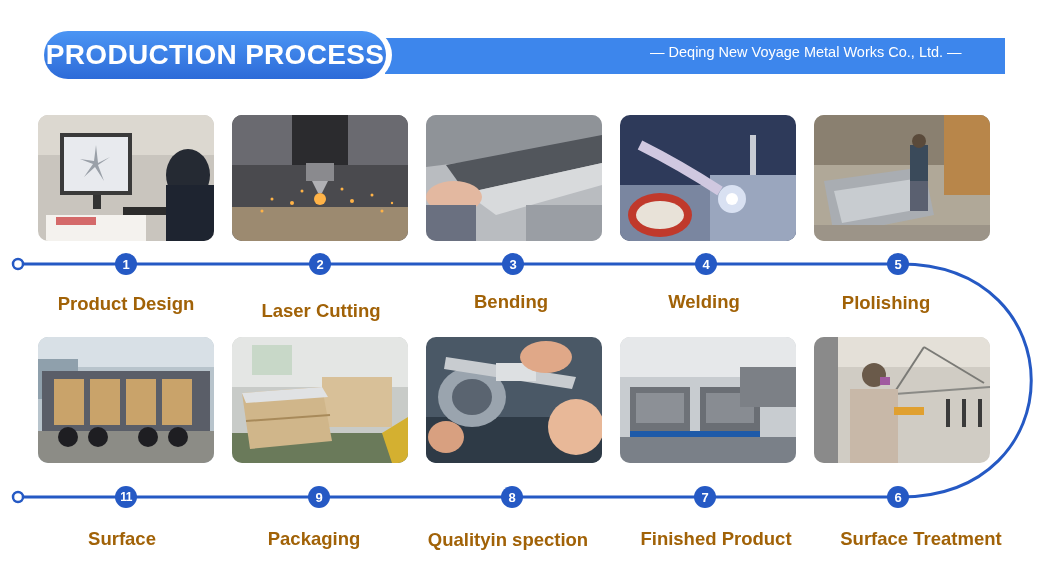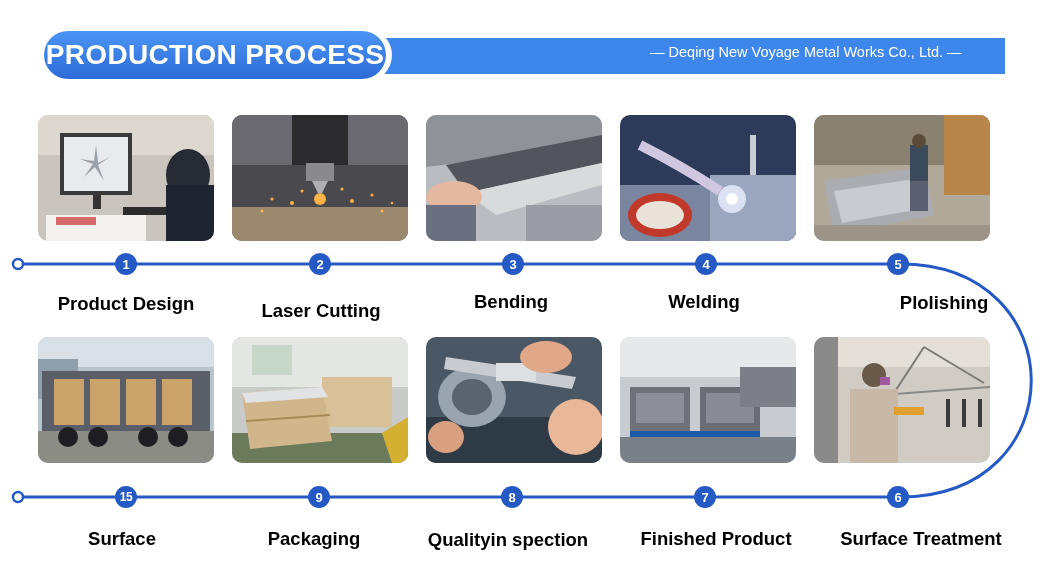--- a/index.html
+++ b/index.html
@@ -18,21 +18,21 @@
   .photo { position: absolute; width: 176px; height: 126px; border-radius: 10px; overflow: hidden; }
   .photo .ph { width: 100%; height: 100%; }
 
   .flow-svg { position: absolute; left: 0; top: 0; }
 
   .badge { position: absolute; width: 22px; height: 22px; border-radius: 50%; background: #2559c4;
     color: #fff; font-weight: bold; font-size: 13px; display: flex; align-items: center; justify-content: center;
     transform: translate(-50%, -50%); }
   .badge.wide { font-size: 12px; letter-spacing: -0.5px; }
 
-  .label { position: absolute; width: 200px; text-align: center; color: #000000; font-size: 18.5px; font-weight: bold;
+  .label { position: absolute; width: 200px; text-align: center; color: #a16207; font-size: 18.5px; font-weight: bold;
     transform: translateX(-50%); }
 </style>
 </head>
 <body>
 
 <div class="header-bar"></div>
 <div class="header-pill-border"></div>
 <div class="header-pill">PRODUCTION PROCESS</div>
 <div class="company">— Deqing New Voyage Metal Works Co., Ltd. —</div>
 
@@ -202,25 +202,25 @@
 <div class="badge" style="left:126px; top:264px;">1</div>
 <div class="badge" style="left:320px; top:264px;">2</div>
 <div class="badge" style="left:513px; top:264px;">3</div>
 <div class="badge" style="left:706px; top:264px;">4</div>
 <div class="badge" style="left:898px; top:264px;">5</div>
 
 <div class="badge" style="left:898px; top:497px;">6</div>
 <div class="badge" style="left:705px; top:497px;">7</div>
 <div class="badge" style="left:512px; top:497px;">8</div>
 <div class="badge" style="left:319px; top:497px;">9</div>
-<div class="badge wide" style="left:126px; top:497px;">15</div>
+<div class="badge wide" style="left:126px; top:497px;">11</div>
 
 <div class="label" style="left:126px; top:293px;">Product Design</div>
 <div class="label" style="left:321px; top:291px;margin-top:9px;">Laser Cutting</div>
 <div class="label" style="left:511px; top:291px;">Bending</div>
 <div class="label" style="left:704px; top:291px;">Welding</div>
-<div class="label" style="left:944px; top:292px;">Plolishing</div>
+<div class="label" style="left:886px; top:292px;">Plolishing</div>
 
 <div class="label" style="left:921px; top:528px;">Surface Treatment</div>
 <div class="label" style="left:716px; top:528px;">Finished Product</div>
 <div class="label" style="left:508px; top:529px;">Qualityin spection</div>
 <div class="label" style="left:314px; top:528px;">Packaging</div>
 <div class="label" style="left:122px; top:528px;">Surface</div>
 
 </body></html>

